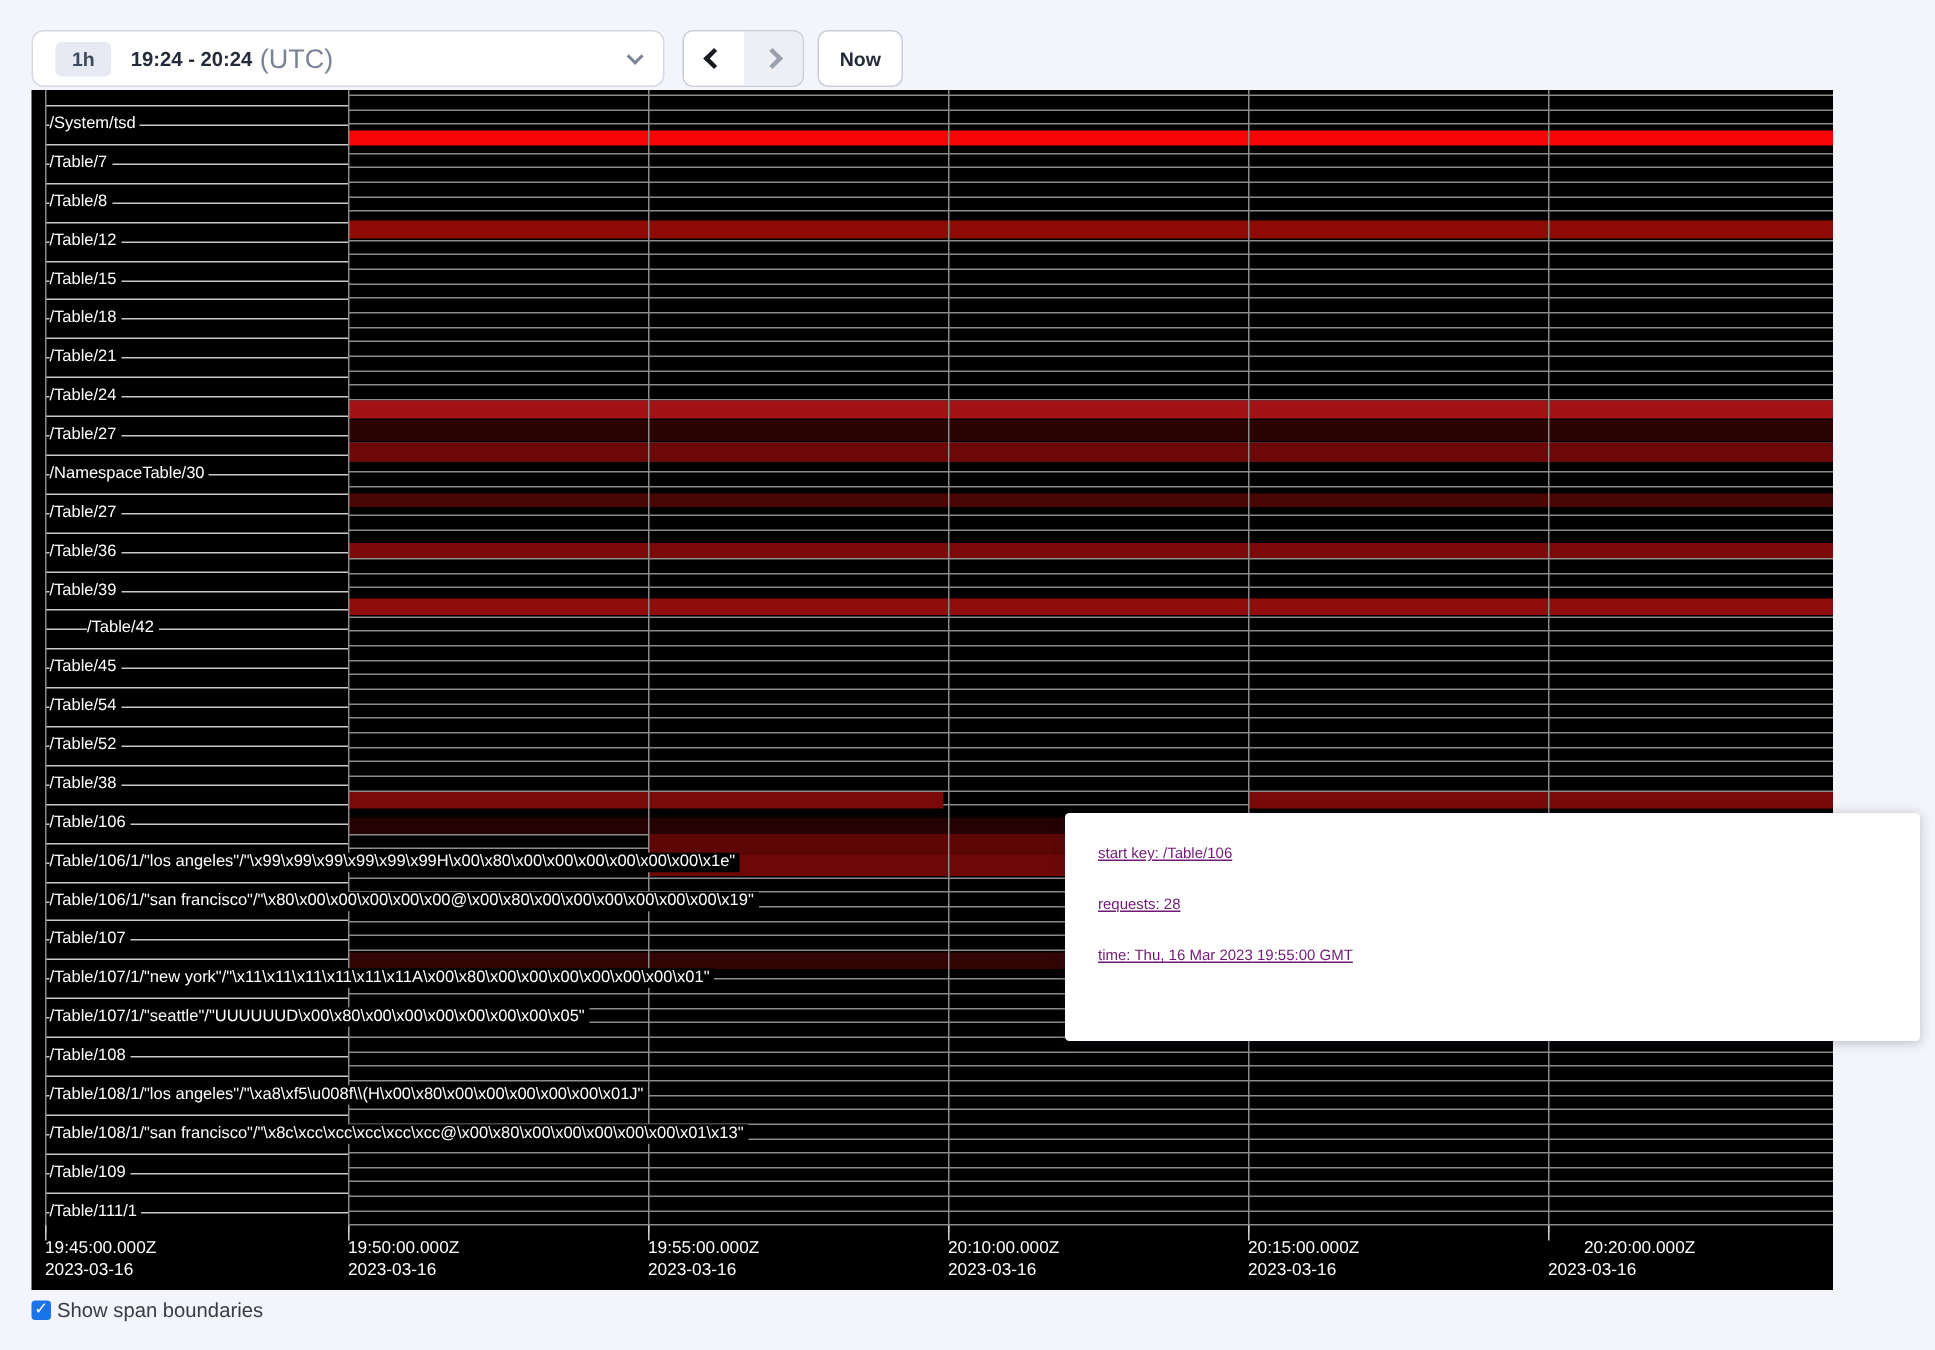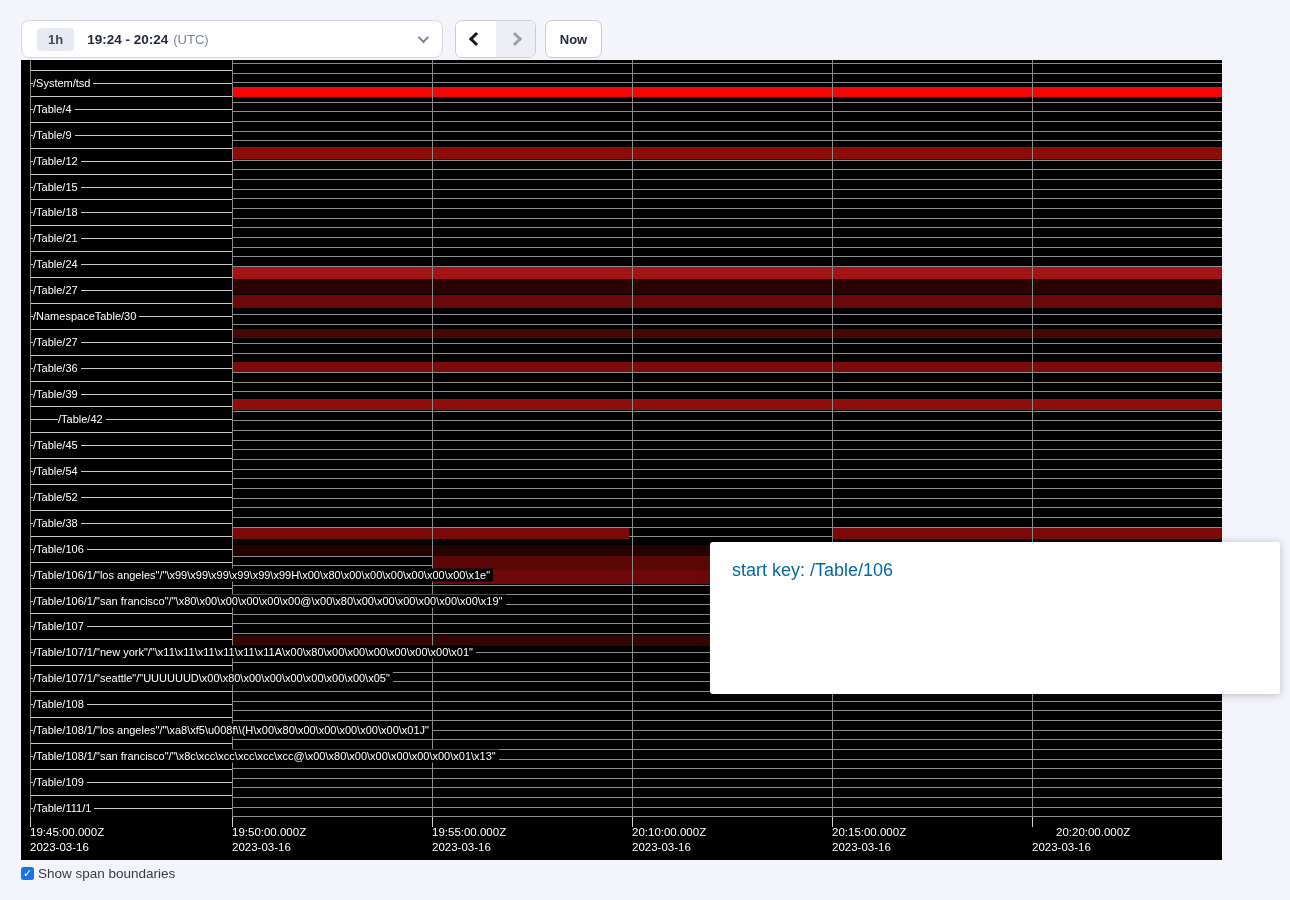--- a/index.html
+++ b/index.html
@@ -12,21 +12,21 @@
   .time-select{
     position:absolute;left:21px;top:20px;width:422px;height:38px;box-sizing:border-box;
     background:#fff;border:1px solid #d5d8e2;border-radius:8px;
     display:flex;align-items:center;cursor:pointer;
   }
   .preset-badge{
     margin-left:15px;background:#e7eaf2;border-radius:4px;
     padding:4px 11px;font-size:13px;font-weight:700;color:#3e4a5d;
   }
   .range-text{margin-left:13px;font-size:13.5px;font-weight:700;color:#242b3b;}
-  .tz-text{margin-left:5px;font-size:13px;color:#7b8495;}
+  .tz-text{margin-left:5px;font-size:18px;color:#7b8495;}
   .chev-down{
     margin-left:auto;margin-right:16px;width:8px;height:8px;box-sizing:border-box;
     border-right:2px solid #7b8495;border-bottom:2px solid #7b8495;
     transform:rotate(45deg) translateY(-2px);
   }
   .nav-group{
     position:absolute;left:455px;top:20px;width:81px;height:38px;box-sizing:border-box;
     border:1px solid #c9cdda;border-radius:7px;display:flex;overflow:hidden;background:#fff;
   }
   .nav-btn{
@@ -58,21 +58,21 @@
     white-space:nowrap;padding-right:3px;
   }
   .tickmark{position:absolute;width:1px;height:10px;background:#cfcfcf;}
   .axis-time,.axis-date{position:absolute;color:#fff;font-size:11.5px;white-space:nowrap;}
   
   .kv-tooltip{
     position:absolute;left:710px;top:542px;width:570px;height:152px;box-sizing:border-box;
     background:#fff;border-radius:3px;box-shadow:0 1px 8px rgba(40,40,60,.28);
     z-index:10;padding:11px 0 0 22px;
   }
-  .kv-tooltip .tline{font-size:18px;color:#0369a1;line-height:34px;white-space:nowrap;}
+  .kv-tooltip .tline{font-size:10px;color:#701a75;line-height:34px;white-space:nowrap;text-decoration:underline;}
   
   .footer-row{
     position:absolute;left:21px;top:866px;display:flex;align-items:center;cursor:pointer;
   }
   .checkbox{
     width:13px;height:13px;border-radius:2.5px;display:flex;align-items:center;justify-content:center;
     color:#fff;font-size:11px;line-height:11px;
   }
   .footer-label{margin-left:4px;font-size:13.5px;color:#383c42;}
 </style>
@@ -249,22 +249,22 @@
     <div class="band" style="left: 411px; width: 790px; top: 496px; height: 14px; background: rgb(92, 6, 6);"></div>
     <div class="band" style="left: 411px; width: 790px; top: 510px; height: 14px; background: rgb(110, 8, 8);"></div>
     <div class="band" style="left: 211px; width: 990px; top: 575px; height: 11px; background: rgb(50, 4, 4);"></div>
     <div class="vline" style="left: 9px; height: 762px;"></div>
     <div class="vline" style="left: 211px; height: 762px;"></div>
     <div class="vline" style="left: 411px; height: 762px;"></div>
     <div class="vline" style="left: 611px; height: 762px;"></div>
     <div class="vline" style="left: 811px; height: 762px;"></div>
     <div class="vline" style="left: 1011px; height: 762px;"></div>
     <div class="rowlabel" style="top: 23px;">/System/tsd</div>
-    <div class="rowlabel" style="top: 49px;">/Table/4</div>
-    <div class="rowlabel" style="top: 75px;">/Table/9</div>
+    <div class="rowlabel" style="top: 49px;">/Table/7</div>
+    <div class="rowlabel" style="top: 75px;">/Table/8</div>
     <div class="rowlabel" style="top: 101px;">/Table/12</div>
     <div class="rowlabel" style="top: 127px;">/Table/15</div>
     <div class="rowlabel" style="top: 152px;">/Table/18</div>
     <div class="rowlabel" style="top: 178px;">/Table/21</div>
     <div class="rowlabel" style="top: 204px;">/Table/24</div>
     <div class="rowlabel" style="top: 230px;">/Table/27</div>
     <div class="rowlabel" style="top: 256px;">/NamespaceTable/30</div>
     <div class="rowlabel" style="top: 282px;">/Table/27</div>
     <div class="rowlabel" style="top: 308px;">/Table/36</div>
     <div class="rowlabel" style="top: 334px;">/Table/39</div>
@@ -299,18 +299,20 @@
     <div class="tickmark" style="left: 811px; top: 757px;"></div>
     <div class="axis-time" style="left: 811px; top: 766px;">20:15:00.000Z</div>
     <div class="axis-date" style="left: 811px; top: 781px;">2023-03-16</div>
     <div class="tickmark" style="left: 1011px; top: 757px;"></div>
     <div class="axis-time" style="left: 1011px; top: 766px; margin-left: 24px;">20:20:00.000Z</div>
     <div class="axis-date" style="left: 1011px; top: 781px;">2023-03-16</div>
   </div>
 
 <div class="kv-tooltip">
   <div class="tline">start key: /Table/106</div>
+  <div class="tline">requests: 28</div>
+  <div class="tline">time: Thu, 16 Mar 2023 19:55:00 GMT</div>
 </div>
 
 <div class="footer-row">
   <span class="checkbox" id="cb" style="background: rgb(26, 115, 232);">✓</span>
   <span class="footer-label">Show span boundaries</span>
 </div>
 
 </body></html>

